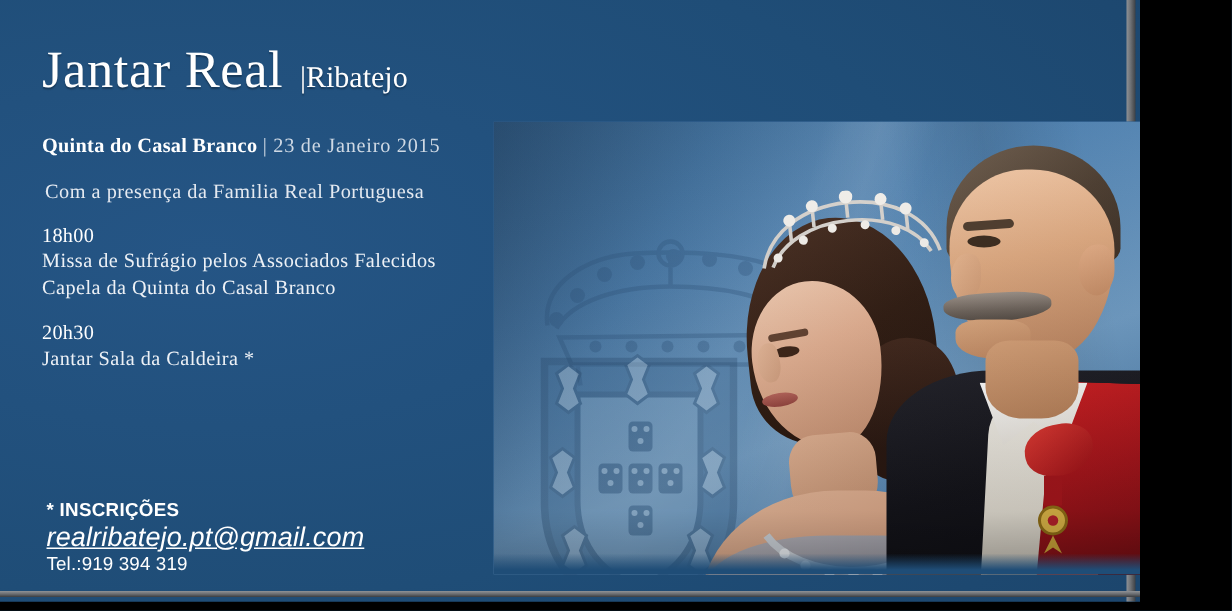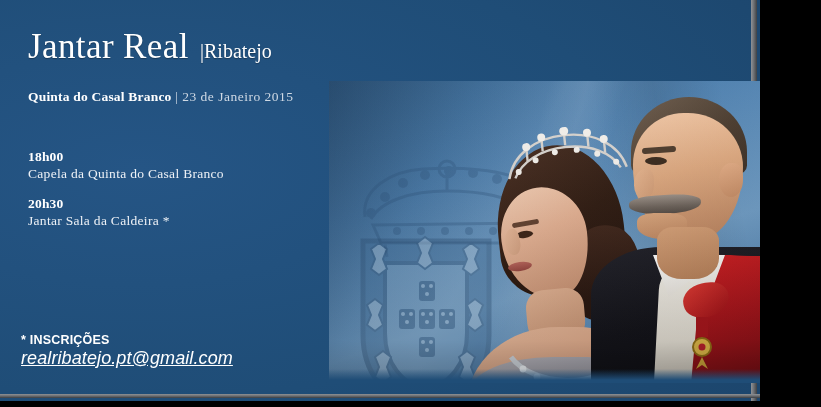--- a/index.html
+++ b/index.html
@@ -79,36 +79,36 @@
   }
 
   .schedule{
     position:absolute; left:28px; top:148px;
     color:#f2f5f9;
   }
   .slot{ margin-bottom:12px; }
   .slot:last-child{ margin-bottom:0; }
   .time{
     font-size:13.5px;
-    font-weight:bold;
+    font-weight:normal;
     color:#ffffff;
     letter-spacing:.2px;
     line-height:17px;
   }
   .desc{
     font-size:13.5px;
     font-weight:400;
     color:#edf1f6;
     letter-spacing:.3px;
     line-height:18px;
     white-space:nowrap;
   }
 
   .contact{
-    position:absolute; left:21px; top:331px;
+    position:absolute; left:31px; top:331px;
     font-family:"Liberation Sans",sans-serif;
   }
   .insc{
     font-size:12.5px;
     font-weight:bold;
     color:#ffffff;
     letter-spacing:.2px;
     line-height:18px;
   }
   .mail{
@@ -484,35 +484,38 @@
     <div class="textcol">
 
       <div class="title">
         <span>Jantar Real </span><span class="sub">|Ribatejo</span>
       </div>
 
       <div class="venue">
         <span>Quinta  do Casal Branco </span><span class="date">|  23 de Janeiro  2015</span>
       </div>
 
+      <div class="presence">Com a presença  da Familia  Real  Portuguesa</div>
 
       <div class="schedule">
         <div class="slot">
           <div class="time">18h00</div>
+          <div class="desc">Missa de Sufrágio  pelos Associados  Falecidos</div>
           <div class="desc">Capela da Quinta  do Casal Branco</div>
         </div>
         <div class="slot">
           <div class="time">20h30</div>
           <div class="desc">Jantar  Sala  da Caldeira  *</div>
         </div>
       </div>
 
       <div class="contact">
         <div class="insc">* INSCRIÇÕES</div>
         <a class="mail" href="#">realribatejo.pt@gmail.com</a>
+        <div class="tel">Tel.:919 394 319</div>
       </div>
 
     </div>
 
     <div class="edge-right"></div>
     <div class="edge-bottom"></div>
   </div>
 </div>
 
 </body></html>

